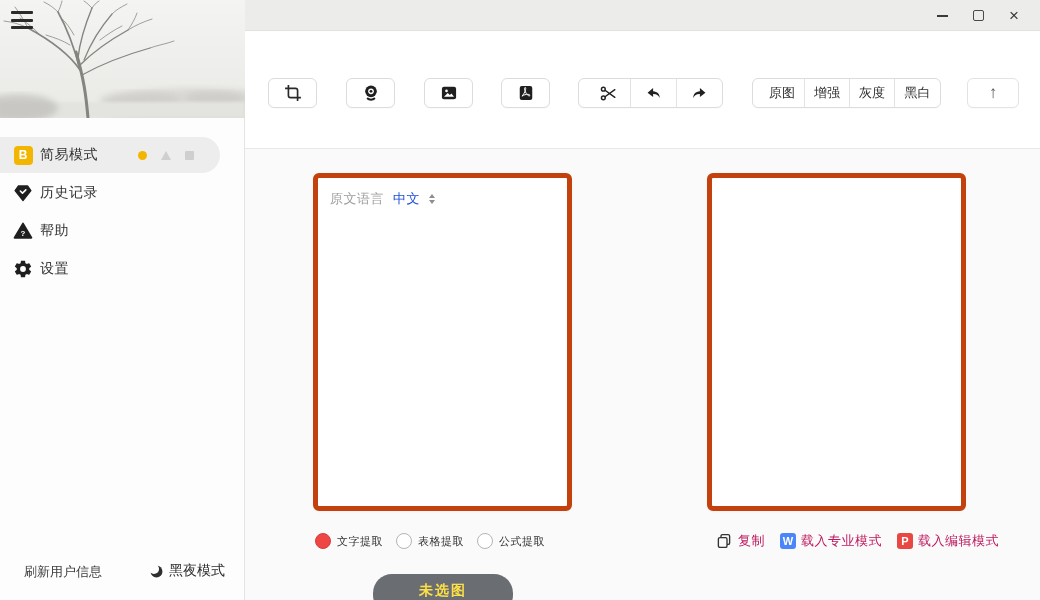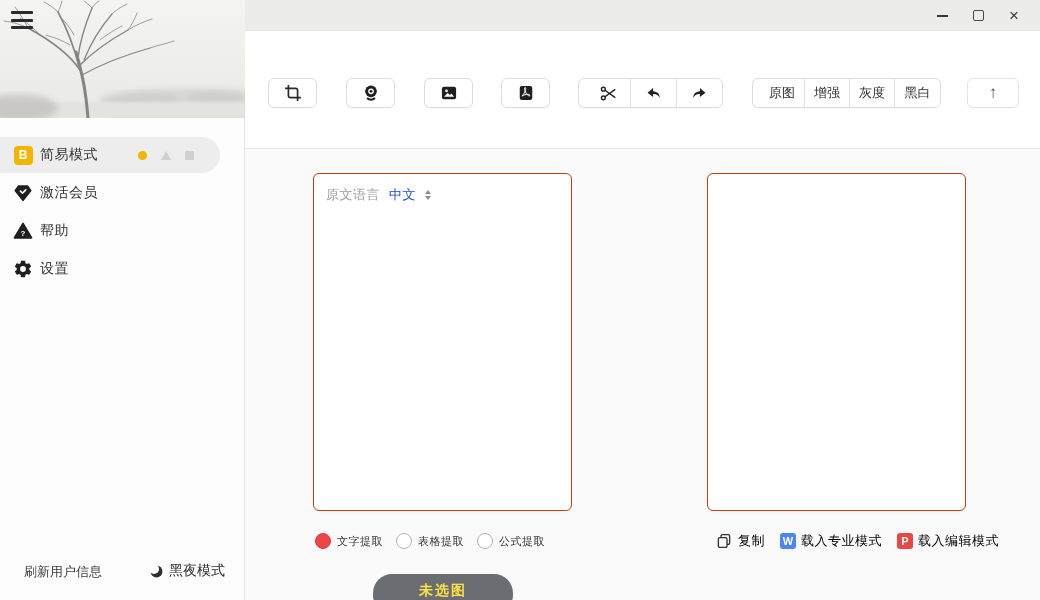--- a/index.html
+++ b/index.html
@@ -42,39 +42,39 @@
   .toolbar { position:relative; height:118px; background:#ffffff; border-bottom:1px solid #e8e8e8; flex:0 0 118px; }
   .tb-btn { position:absolute; top:47px; height:30px; background:#fff; border:1px solid #dcdcdc; border-radius:6px; display:flex; align-items:center; justify-content:center; cursor:pointer; box-shadow:0 1px 1px rgba(0,0,0,.02); }
   .tb-single { width:49px; }
   .tb-group { position:absolute; top:47px; height:30px; background:#fff; border:1px solid #dcdcdc; border-radius:6px; display:flex; overflow:hidden; box-shadow:0 1px 1px rgba(0,0,0,.02);padding-left:7px; }
   .tb-seg { width:48px; height:100%; display:flex; align-items:center; justify-content:center; cursor:pointer; border-right:1px solid #e3e3e3; }
   .tb-seg:last-child { border-right:none; }
   .tb-seg-text { width:47px; font-size:13px; color:#2f2f2f; }
   .tb-upload { left:722px; width:52px; border-color:#e3e3e3; font-size:17px; color:#555; }
 
   .content { position:relative; flex:1; background:#fafafa; overflow:hidden; }
-  .panel { position:absolute; top:24px; width:259px; height:338px; background:#fff; border:1px solid #c2410c; border-radius:6px; box-shadow:0 1px 3px rgba(0,0,0,.03); }
+  .panel { position:absolute; top:24px; width:259px; height:338px; background:#fff; border:5px solid #c2410c; border-radius:6px; box-shadow:0 1px 3px rgba(0,0,0,.03); }
   .panel-left { left:68px; }
   .panel-right { left:462px; }
   .lang-row { position:absolute; top:12px; left:12px; display:flex; align-items:center; gap:9px; cursor:pointer; }
   .lang-label { font-size:13px; color:#9d9d9d; letter-spacing:.5px; }
   .lang-value { font-size:13px; color:#1d4ed8; letter-spacing:.5px; }
   .sort-arrows { display:flex; flex-direction:column; gap:2px; align-items:center; }
   .sort-arrows .up { width:0; height:0; border-left:3.5px solid transparent; border-right:3.5px solid transparent; border-bottom:4px solid #8d8d8d; }
   .sort-arrows .down { width:0; height:0; border-left:3.5px solid transparent; border-right:3.5px solid transparent; border-top:4px solid #8d8d8d; }
 
   .radio-row { position:absolute; left:70px; top:382px; height:20px; display:flex; align-items:center; gap:13px; }
   .radio-item { display:flex; align-items:center; gap:6px; cursor:pointer; }
   .radio-circle { width:16px; height:16px; border-radius:50%; background:#fff; border:1px solid #b5b5b5; }
   .radio-item.selected .radio-circle { background:#ee4545; border:1px solid #d93b3b; }
   .radio-label { font-size:11px; color:#333; letter-spacing:.5px; }
 
   .action-row { position:absolute; left:470px; top:382px; height:20px; display:flex; align-items:center; gap:15px; }
   .action-item { display:flex; align-items:center; gap:5px; cursor:pointer; }
-  .action-label { font-size:13px; color:#000000; letter-spacing:.5px; }
+  .action-label { font-size:13px; color:#be185d; letter-spacing:.5px; }
   .mini-badge { width:16px; height:16px; border-radius:3px; color:#fff; font-size:11px; font-weight:bold; display:flex; align-items:center; justify-content:center; }
   .badge-word { background:#4a86f7; }
   .badge-ppt { background:#e94743; }
 
   .select-pill { position:absolute; left:128px; top:425px; width:140px; height:40px; background:#6a6e72; border-radius:19px; display:flex; align-items:flex-start; justify-content:center; cursor:pointer; }
   .select-pill span { margin-top:8px; color:#fde047; font-size:14px; font-weight:bold; letter-spacing:2px; }
 </style>
 </head>
 <body>
 
@@ -148,21 +148,21 @@
       </div>
 
 
       <div class="menu-item">
         <span class="mi-icon">
           <svg width="20" height="20" viewBox="0 0 24 24">
             <path d="M6.5,3.5 L17.5,3.5 L21.5,9 L12,21 L2.5,9 Z" fill="#1f1f1f" stroke="#1f1f1f" stroke-width="1.5" stroke-linejoin="round"></path>
             <path d="M8.8,9.6 L11.4,12.2 L15.4,8.2" stroke="#fff" stroke-width="1.9" fill="none" stroke-linecap="round" stroke-linejoin="round"></path>
           </svg>
         </span>
-        <span class="mi-label">激活会员</span>
+        <span class="mi-label">历史记录</span>
       </div>
 
       <div class="menu-item">
         <span class="mi-icon">
           <svg width="20" height="20" viewBox="0 0 24 24">
             <path d="M12,3.2 L22,20 L2,20 Z" fill="#1f1f1f" stroke="#1f1f1f" stroke-width="2.4" stroke-linejoin="round"></path>
             <text x="12" y="17.6" text-anchor="middle" font-size="9.5" font-weight="bold" fill="#fff">?</text>
           </svg>
         </span>
         <span class="mi-label">帮助</span>

